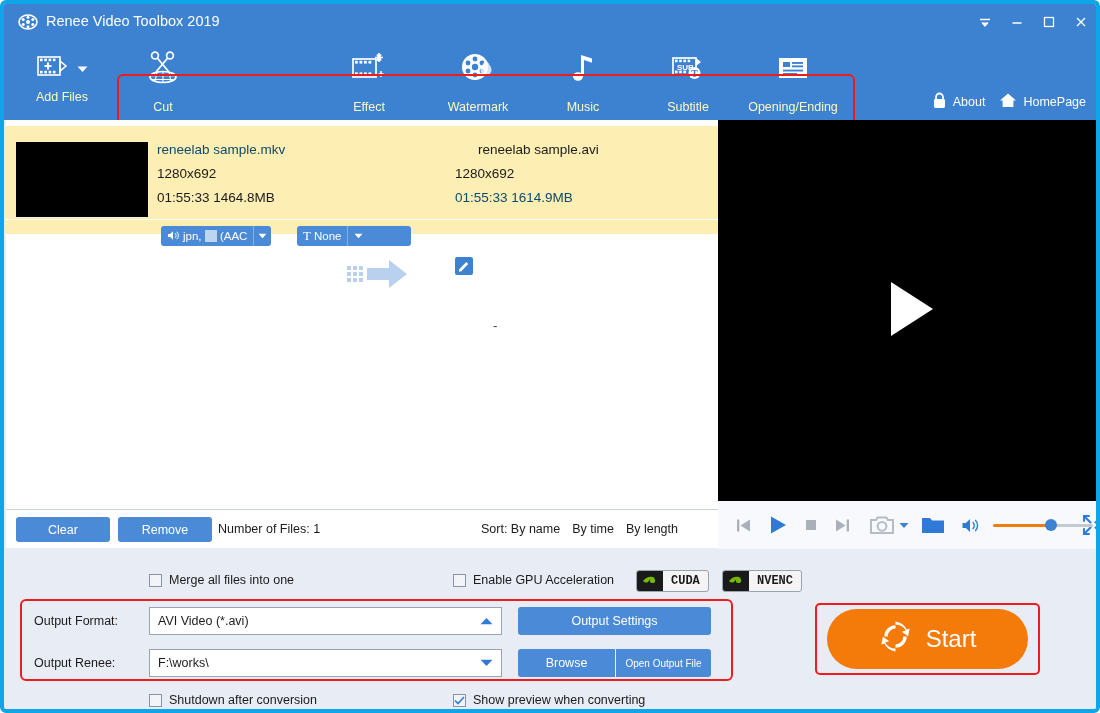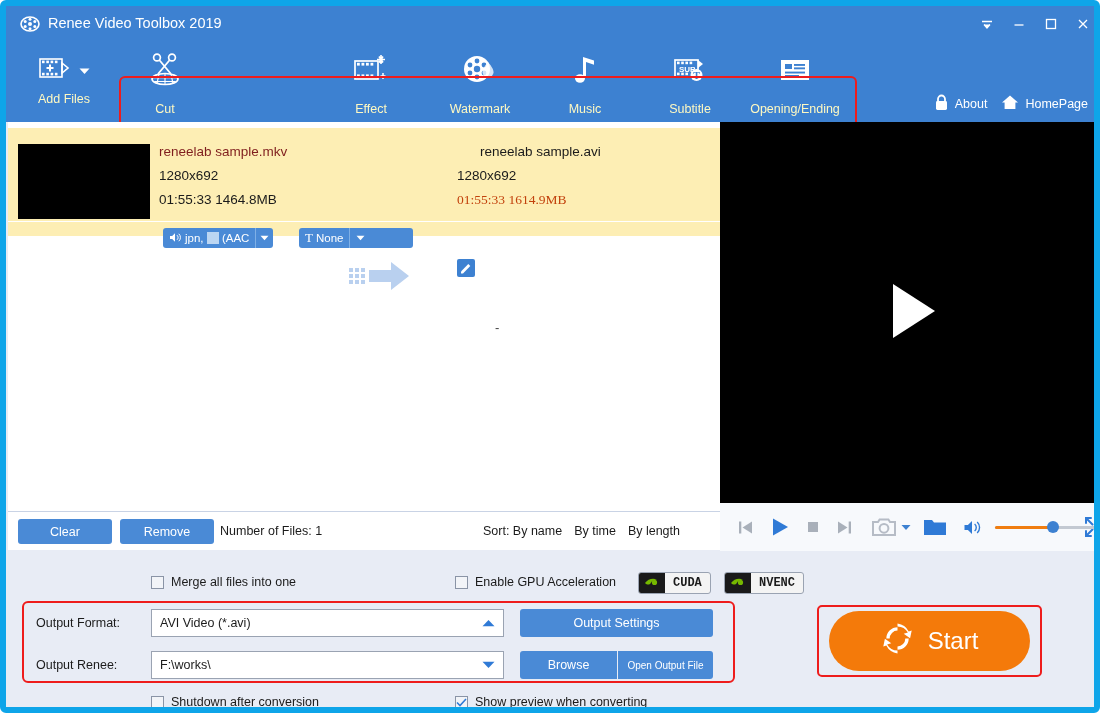--- a/index.html
+++ b/index.html
@@ -6,21 +6,21 @@
   html, body {
     width: 1100px; height: 713px;
     font-family: "Liberation Sans", sans-serif;
     overflow: hidden;
     background: #ffffff;
   }
   #app {
     position: relative;
     width: 1100px; height: 713px;
     background: #e8ecf5;
-    border: 6px solid #0ea5e9;
+    border: 4px solid #0ea5e9;
     border-radius: 6px;
     overflow: hidden;
   }
 
   
   .titlebar {
     position: absolute; left: 0; top: 0; width: 1100px; height: 36px;
     background: #3d81d1;
   }
   .app-logo {
@@ -67,34 +67,34 @@
     position: absolute; left: 2px; top: 116px; width: 712px; height: 390px;
     background: #ffffff; border-bottom: 1px solid #c9d3e5;
   }
   .filerow {
     position: absolute; left: 0; top: 6px; width: 712px; height: 108px;
     background: #fdeeb4;
   }
   .thumb {
     position: absolute; left: 10px; top: 16px; width: 132px; height: 75px; background: #000000;
   }
-  .src-name { position: absolute; left: 151px; top: 16px; font-size: 13.5px; color: #7f1d1d; }
+  .src-name { position: absolute; left: 151px; top: 16px; font-size: 13.5px; color: #0c4a6e; }
   .src-res  { position: absolute; left: 151px; top: 40px; font-size: 13.5px; color: #1b1b1b; }
   .src-dur  { position: absolute; left: 151px; top: 64px; font-size: 13.5px; color: #1b1b1b; }
 
   .conv-arrow { position: absolute; left: 341px; top: 136px; }
 
   .edit-badge {
     position: absolute; left: 449px; top: 131px; width: 18px; height: 18px;
     background: #3d81d1; border-radius: 2px; display: flex; align-items: center; justify-content: center;
     cursor: pointer;
   }
   .out-name { position: absolute; left: 472px; top: 16px; font-size: 13.5px; color: #1b1b1b; }
   .out-res  { position: absolute; left: 449px; top: 40px; font-size: 13.5px; color: #1b1b1b; }
-  .out-dur  { position: absolute; left: 449px; top: 64px; font-size: 13.5px; color: #c2410c; font-family: Liberation Serif, serif; }
+  .out-dur  { position: absolute; left: 449px; top: 64px; font-size: 13.5px; color: #0c4a6e; }
 
   .rowdiv { position: absolute; left: 0; top: 93px; width: 712px; height: 1px; background: #ffffff; }
 
   .track-bar { position: absolute; left: 0; top: 94px; width: 712px; height: 32px; }
   .combo {
     position: absolute; height: 20px; display: flex; align-items: stretch;
     background: #4a8ad6; border-radius: 3px; overflow: hidden; cursor: pointer;
   }
   .combo .cmain {
     display: flex; align-items: center; gap: 3px; padding: 0 6px;

